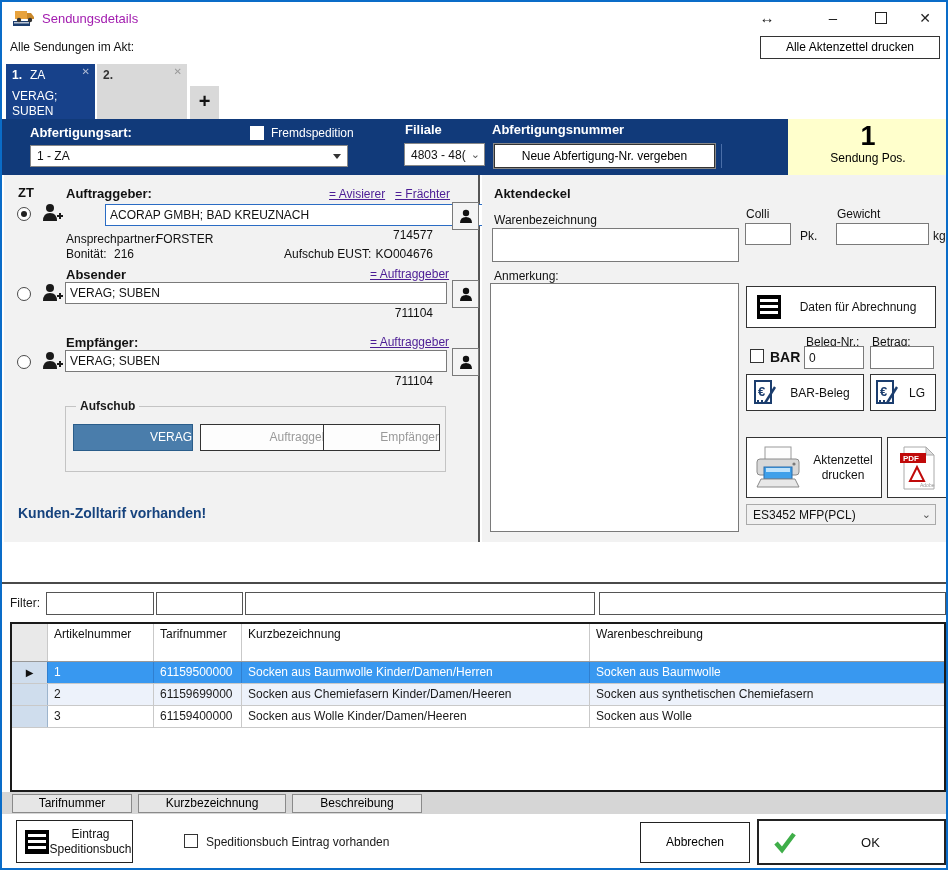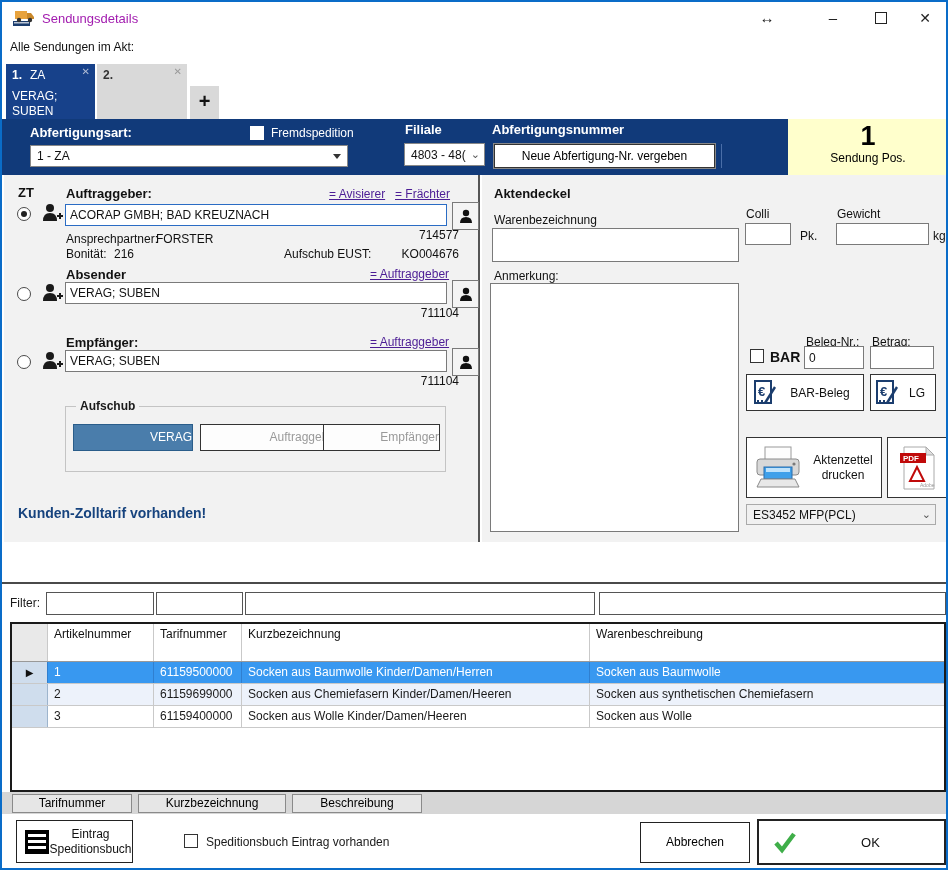--- a/index.html
+++ b/index.html
@@ -53,26 +53,26 @@
   .pos-label { font-size:12px; color:#000; }
 
   
   .panel { top:173px; height:367px; background:#f2f2f2; }
   .left-panel { left:2px; width:476px; border-right:2px solid #555; }
   .right-panel { left:480px; width:466px; }
   .lbl { position:absolute; font-size:12px; color:#111; }
   .lbl-b { position:absolute; font-size:13px; font-weight:bold; color:#111; }
   .link { position:absolute; font-size:12px; color:#4c1d95; text-decoration:underline; cursor:pointer; }
   .tbox { position:absolute; background:#fff; border:1px solid #7a7a7a; font-family:"Liberation Sans",sans-serif; font-size:12px; padding:0 4px; color:#111; }
-  .tbox.focus { border:1px solid #2a6cc4; }
+  .tbox.focus { border:1px solid #2a6cc4;margin-left:40px; }
   .radio { position:absolute; width:14px; height:14px; border:1px solid #4a4a4a; border-radius:50%; background:#fff; cursor:pointer; }
   .radio.checked::after { content:''; position:absolute; left:3px; top:3px; width:6px; height:6px; background:#222; border-radius:50%; }
   .person-add { position:absolute; width:24px; height:24px; cursor:pointer; }
   .person-btn { position:absolute; width:27px; height:28px; background:#f4f4f4; border:1px solid #7a7a7a; display:flex; align-items:center; justify-content:center; cursor:pointer; }
-  .num-right { position:absolute; right:19px; font-size:12px; color:#111; text-align:right; }
+  .num-right { position:absolute; right:45px; font-size:12px; color:#111; text-align:right; }
 
   .aufschub-box { position:absolute; left:61px; top:231px; width:381px; height:66px; border:1px solid #c4c4c4; }
   .aufschub-legend { position:absolute; left:10px; top:-8px; background:#f2f2f2; padding:0 4px; font-weight:bold; font-size:12px; }
   .aufschub-btn { position:absolute; top:17px; height:27px; text-align:right; line-height:25px; font-size:12px; cursor:pointer; }
   .aufschub-active { left:7px; width:120px; background:#4a7dab; border:1px solid #2a5d8a; color:#fff; }
   .aufschub-plain { background:#fdfdfd; border:1px solid #333; color:#9a9a9a; }
   .zolltarif { position:absolute; left:14px; top:330px; font-size:14px; font-weight:bold; color:#16437e; }
 
   
   .icon-btn { position:absolute; background:#fff; border:1px solid #333; display:flex; align-items:center; cursor:pointer; font-size:12px; color:#111; }
@@ -137,20 +137,21 @@
       <circle cx="18" cy="12" r="2.2" fill="#333"></circle>
     </svg>
     <div class="abs title-text">Sendungsdetails</div>
     <div class="abs win-btn resize-btn">↔</div>
     <div class="abs win-btn min-btn">–</div>
     <div class="abs win-btn max-btn"><span class="max-glyph"></span></div>
     <div class="abs win-btn close-btn">✕</div>
   </div>
 
   <div class="abs all-send-label">Alle Sendungen im Akt:</div>
+  <button class="abs print-all-btn">Alle Aktenzettel drucken</button>
 
   <div class="abs tab tab1">
     <span class="tab-head">1.</span><span class="tab-code">ZA</span>
     <span class="tab-close">✕</span>
     <div class="tab-line" style="margin-top:7px;">VERAG;</div>
     <div class="tab-line">SUBEN</div>
   </div>
   <div class="abs tab tab2">
     <span class="tab-head">2.</span>
     <span class="tab-close">✕</span>
@@ -258,20 +259,29 @@
     <div class="lbl" style="left:264px; top:32px;">Colli</div>
     <input class="tbox" style="left: 263px; top: 48px; width: 46px; height: 22px;">
     <div class="lbl" style="left:318px; top:54px;">Pk.</div>
     <div class="lbl" style="left:355px; top:32px;">Gewicht</div>
     <input class="tbox" style="left: 354px; top: 48px; width: 93px; height: 22px;">
     <div class="lbl" style="left:451px; top:54px;">kg</div>
 
     <div class="lbl" style="left:12px; top:94px;">Anmerkung:</div>
     <textarea class="tbox" style="left: 8px; top: 108px; width: 249px; height: 249px; resize: none;"></textarea>
 
+    <button class="icon-btn" style="left:264px; top:111px; width:190px; height:42px;">
+      <svg class="list-ico" style="margin-left:10px;" width="24" height="24" viewBox="0 0 24 24">
+        <rect x="0" y="0" width="24" height="24" fill="#000"></rect>
+        <rect x="3" y="4" width="18" height="3" fill="#fff"></rect>
+          <rect x="3" y="10" width="18" height="3" fill="#fff"></rect>
+          <rect x="3" y="16" width="18" height="3" fill="#fff"></rect>
+      </svg>
+      <span class="btn-txt">Daten für Abrechnung</span>
+    </button>
 
     <div class="lbl" style="left:324px; top:160px;">Beleg-Nr.:</div>
     <div class="lbl" style="left:390px; top:160px;">Betrag:</div>
     <div class="checkbox" style="left:268px; top:174px; border:1px solid #333;"></div>
     <div class="lbl" style="left:288px; top:174px; font-weight:bold; font-size:14px;">BAR</div>
     <input class="tbox" style="left: 322px; top: 171px; width: 60px; height: 23px;" value="0">
     <input class="tbox" style="left: 388px; top: 171px; width: 64px; height: 23px;">
 
     <button class="icon-btn" style="left:264px; top:199px; width:118px; height:37px;">
       <svg class="list-ico" style="margin-left:6px;" width="24" height="28" viewBox="0 0 24 28">

